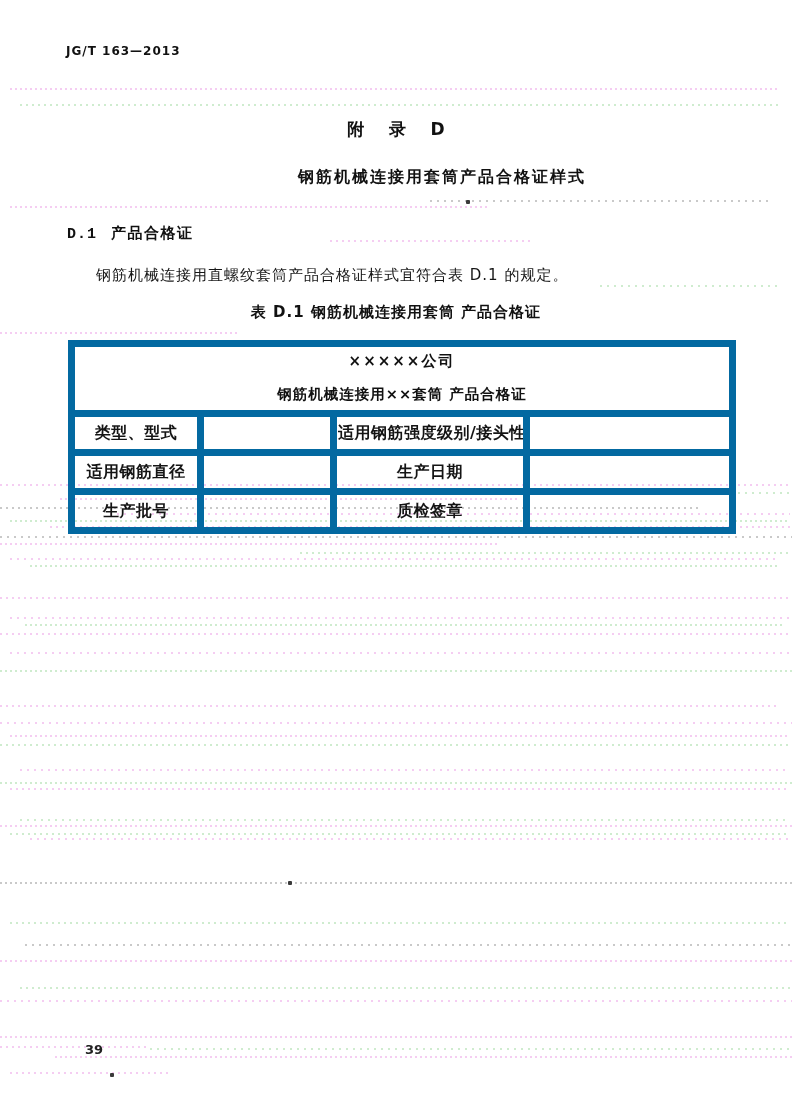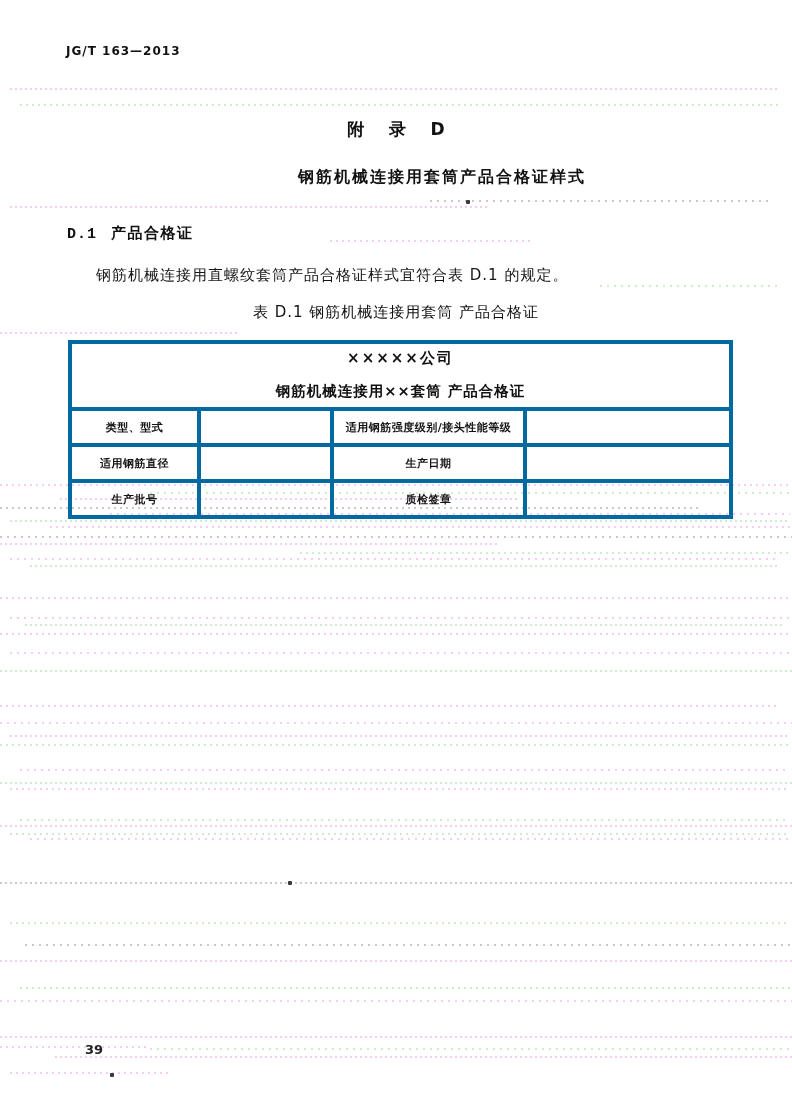--- a/index.html
+++ b/index.html
@@ -39,43 +39,43 @@
     position:absolute;left:67px;top:224px;
     font-size:15px;font-weight:bold;color:#111;letter-spacing:1.5px;
   }
   .section-heading .sec-no{margin-right:14px;letter-spacing:1px;font-family:Liberation Mono, monospace;}
   .body-text{
     position:absolute;left:96px;top:266px;width:560px;
     font-size:15px;color:#161616;letter-spacing:1px;
   }
   .table-caption{
     position:absolute;left:0;top:303px;width:100%;
-    text-align:center;font-size:15px;font-weight:normal;color:#111;
+    text-align:center;font-size:15px;font-weight:bold;color:#111;
     letter-spacing:1px;
   }
   
   .cert-table-wrap{position:absolute;left:68px;top:340px;}
   table.cert{
     border-collapse:collapse;
     width:663px;
     table-layout:fixed;
     background:transparent;
   }
-  table.cert,table.cert td{border:4px solid #0369a1;}
+  table.cert,table.cert td{border:7px solid #0369a1;}
   table.cert{border:2px solid #1f1f1f;}
   td.th-cell{
     border-bottom:2px solid #1f1f1f !important;
     text-align:center;vertical-align:middle;
     padding:5px 0 6px 0;
   }
   .th-line1{font-size:15px;font-weight:bold;letter-spacing:2px;color:#111;}
   .th-line2{font-size:14.5px;font-weight:bold;letter-spacing:1px;color:#111;margin-top:14px;}
   td.label-cell{
     text-align:center;vertical-align:middle;
-    font-size:11px;font-weight:bold;color:#141414;
+    font-size:16px;font-weight:bold;color:#141414;
     height:28px;letter-spacing:0.5px;
     padding:2px 1px;
     white-space:nowrap;overflow:hidden;
   }
   td.value-cell{height:28px;}
   .col1{width:129px;} .col2{width:133px;} .col3{width:193px;} .col4{width:206px;}
   
   .page-number{
     position:absolute;left:85px;top:1042px;
     font-size:13px;font-weight:bold;color:#222;

